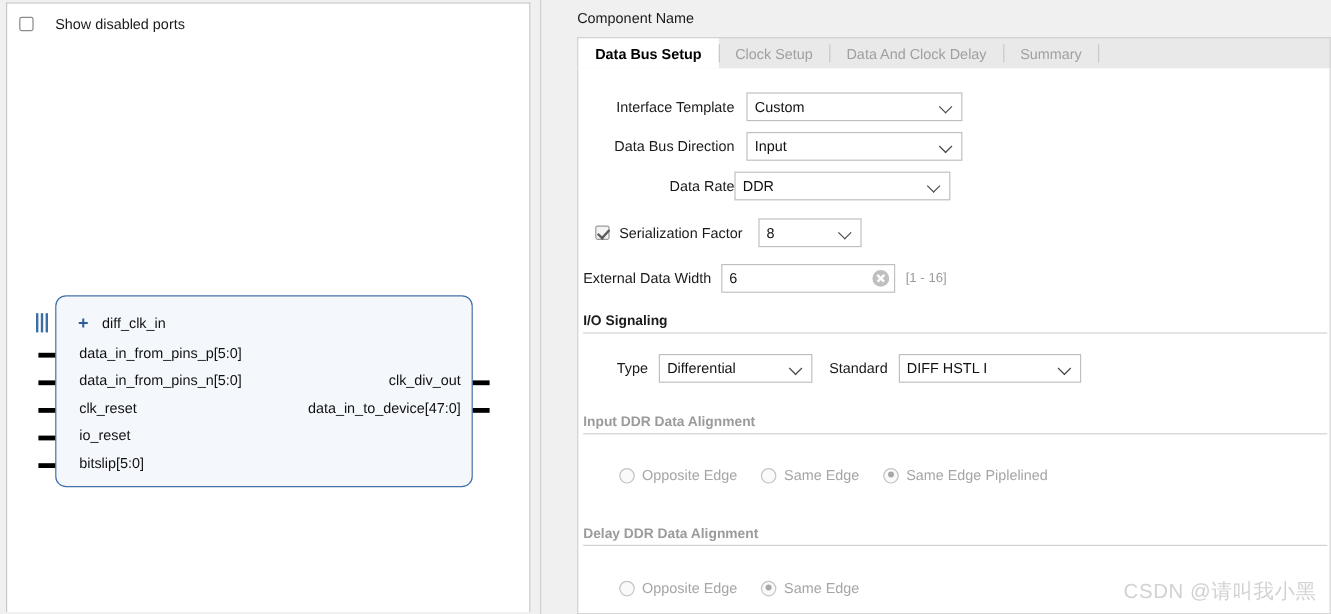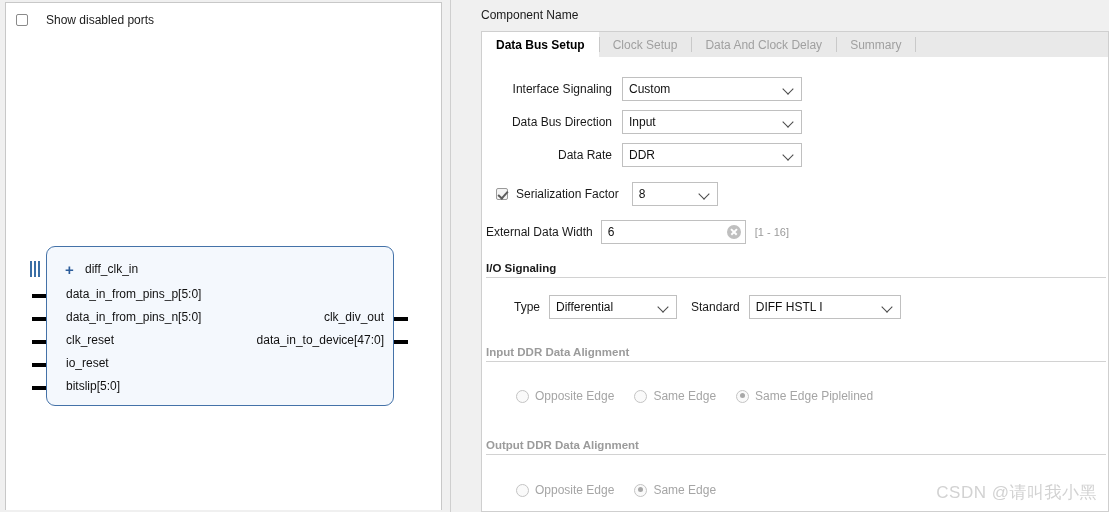--- a/index.html
+++ b/index.html
@@ -341,38 +341,38 @@
       <div class="tab active">Data Bus Setup</div>
       <div class="tab">Clock Setup</div>
       <div class="tab">Data And Clock Delay</div>
       <div class="tab">Summary</div>
       <div class="tab-spacer"></div>
     </div>
 
     <div id="tabbody">
 
       <div class="form-row" style="left:14px; top:20px;">
-        <span class="field-label right-align" style="width:116px;">Interface Signaling</span>
+        <span class="field-label right-align" style="width:116px;">Interface Template</span>
         <div class="combo" style="width:180px; margin-left:10px;">
           <span class="val">Custom</span>
           <span class="chev"></span>
         </div>
       </div>
 
       <div class="form-row" style="left:14px; top:53px;">
         <span class="field-label right-align" style="width:116px;">Data Bus Direction</span>
         <div class="combo" style="width:180px; margin-left:10px;">
           <span class="val">Input</span>
           <span class="chev"></span>
         </div>
       </div>
 
       <div class="form-row" style="left:14px; top:86px;">
         <span class="field-label right-align" style="width:116px;">Data Rate</span>
-        <div class="combo" style="width:180px; margin-left:10px;">
+        <div class="combo" style="width:180px; ">
           <span class="val">DDR</span>
           <span class="chev"></span>
         </div>
       </div>
 
       <div class="form-row" style="left:14px; top:125px;">
         <span class="chk checked-disabled" style="margin-right:8px;"></span>
         <span class="field-label">Serialization Factor</span>
         <div class="combo" style="width:86px; margin-left:13px;">
           <span class="val">8</span>
@@ -421,21 +421,21 @@
           <span class="radio"></span>
           <span class="radio-label">Same Edge</span>
         </div>
         <div class="radio-item">
           <span class="radio selected"></span>
           <span class="radio-label">Same Edge Piplelined</span>
         </div>
       </div>
 
       <div class="section" style="top:382px;">
-        <div class="section-title disabled">Output DDR Data Alignment</div>
+        <div class="section-title disabled">Delay DDR Data Alignment</div>
         <div class="section-rule"></div>
       </div>
 
       <div class="radio-row" style="left:34px; top:426px;">
         <div class="radio-item">
           <span class="radio"></span>
           <span class="radio-label">Opposite Edge</span>
         </div>
         <div class="radio-item">
           <span class="radio selected"></span>

